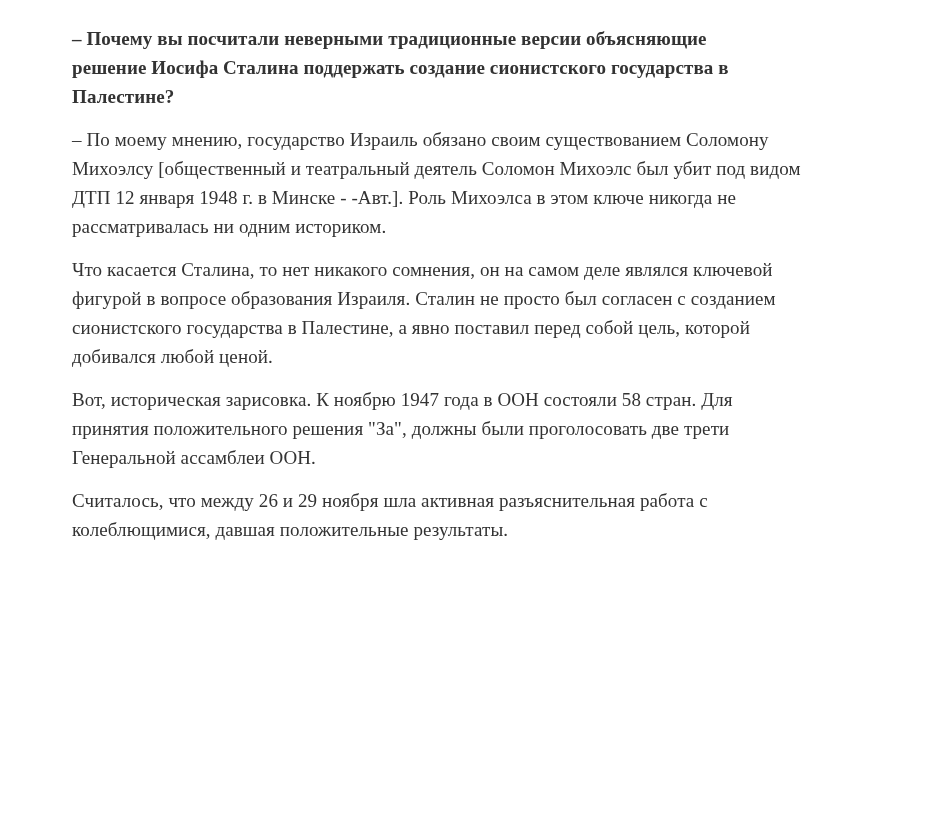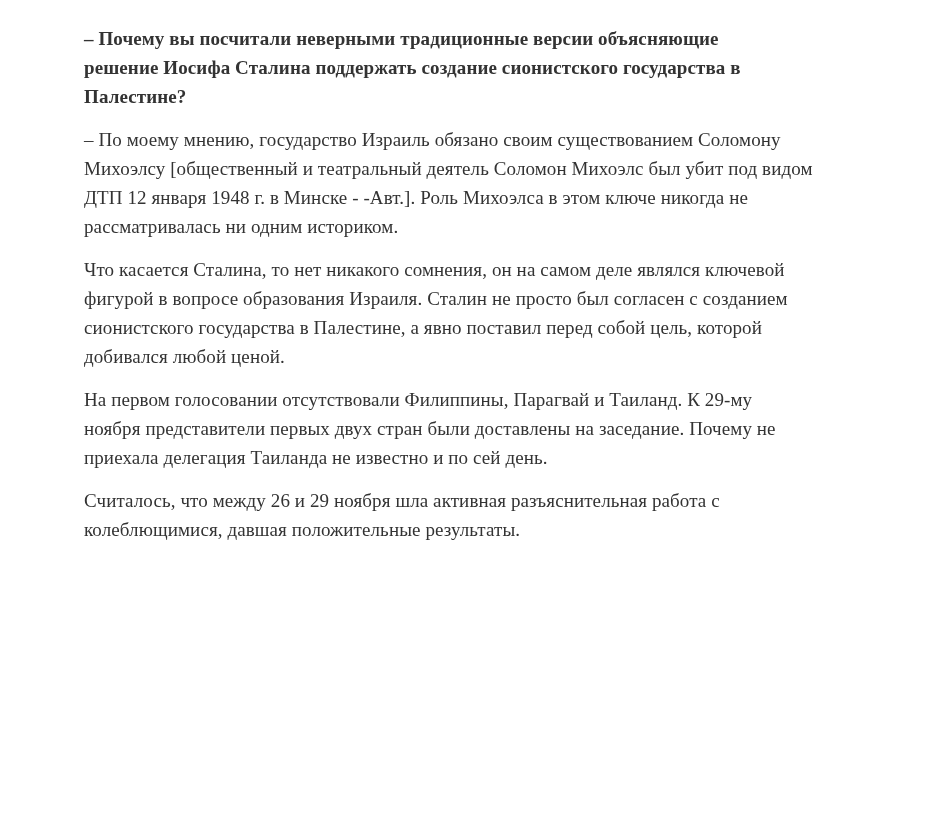--- a/index.html
+++ b/index.html
@@ -13,30 +13,30 @@
   .article {
     box-sizing: border-box;
     width: 941px;
     padding: 24px 40px 20px 72px;
     font-family: "Liberation Serif", "DejaVu Serif", serif;
     font-size: 19px;
     line-height: 29px;
     color: #333333;
   }
   .para {
-    margin: 0 0 14px 12px;
+    margin: 0 0 14px 0;
     white-space: nowrap;
     letter-spacing: 0.1px;
   }
   .para.bold {
     font-weight: bold;
   }
 </style>
 </head>
 <body style="background: rgb(255, 255, 255);">
 
 <div class="article" style="color: rgb(51, 51, 51);">
     <p class="para bold">– Почему вы посчитали неверными традиционные версии объясняющие<br>решение Иосифа Сталина поддержать создание сионистского государства в<br>Палестине?</p>
     <p class="para">– По моему мнению, государство Израиль обязано своим существованием Соломону<br>Михоэлсу [общественный и театральный деятель Соломон Михоэлс был убит под видом<br>ДТП 12 января 1948 г. в Минске - -Авт.]. Роль Михоэлса в этом ключе никогда не<br>рассматривалась ни одним историком.</p>
     <p class="para">Что касается Сталина, то нет никакого сомнения, он на самом деле являлся ключевой<br>фигурой в вопросе образования Израиля. Сталин не просто был согласен с созданием<br>сионистского государства в Палестине, а явно поставил перед собой цель, которой<br>добивался любой ценой.</p>
-    <p class="para">На первом голосовании отсутствовали Филиппины, Парагвай и Таиланд. К 29-му<br>ноября представители первых двух стран были доставлены на заседание. Почему не<br>приехала делегация Таиланда не известно и по сей день.</p>
+    <p class="para">Вот, историческая зарисовка. К ноябрю 1947 года в ООН состояли 58 стран. Для<br>принятия положительного решения "За", должны были проголосовать две трети<br>Генеральной ассамблеи ООН.</p>
     <p class="para">Считалось, что между 26 и 29 ноября шла активная разъяснительная работа с<br>колеблющимися, давшая положительные результаты.</p>
   </div>
 
 </body></html>

